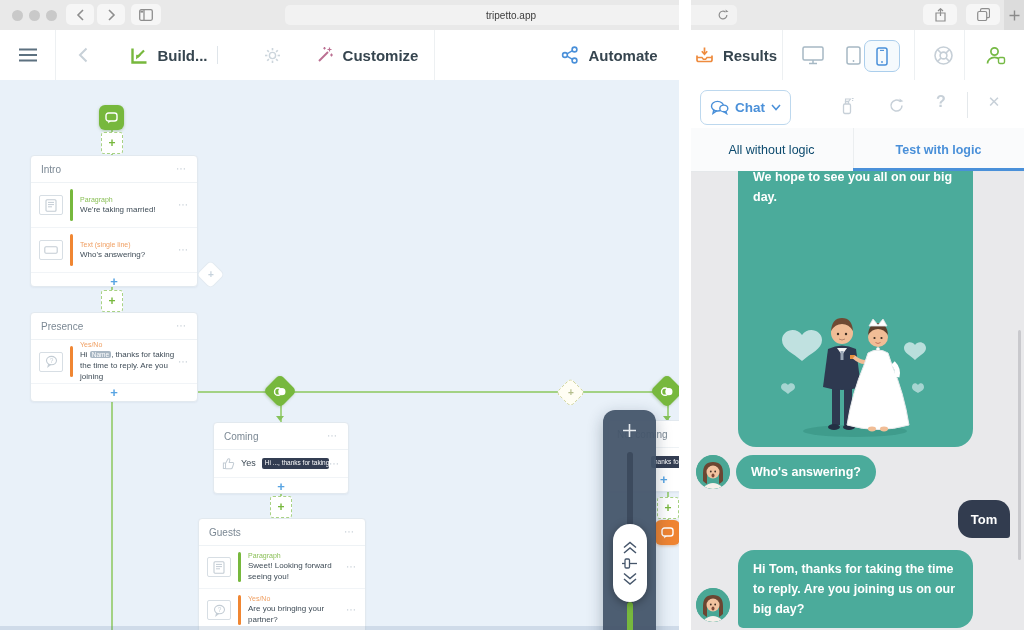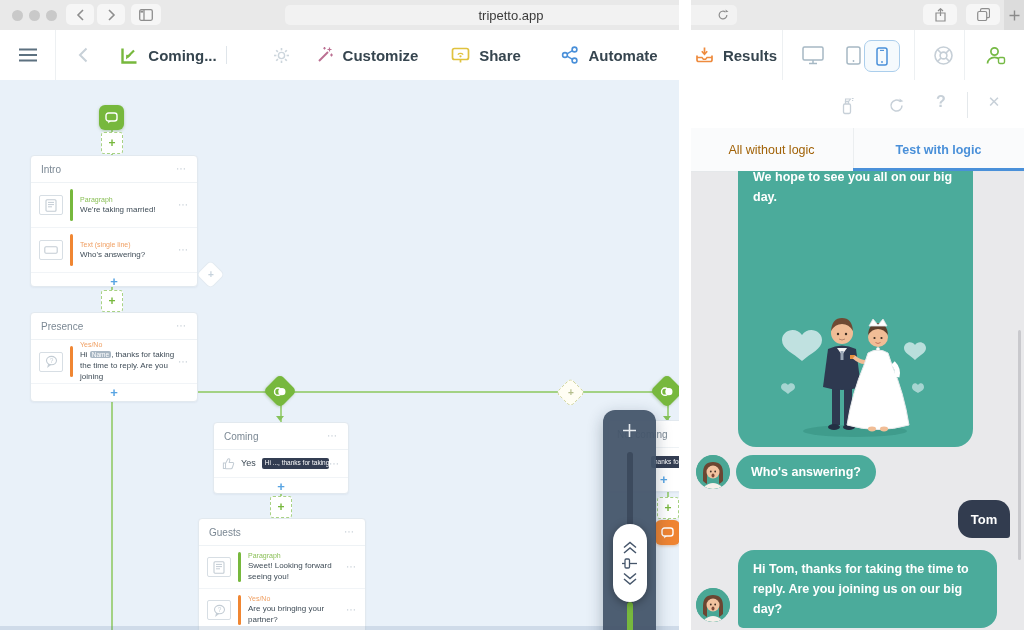--- a/index.html
+++ b/index.html
@@ -4,21 +4,21 @@
 <style>
   html,body{margin:0;padding:0;background:#fff;}
   #stage{position:relative;width:1024px;height:630px;overflow:hidden;background:#e9f1f9;
          font-family:"Liberation Sans",sans-serif;}
   .abs{position:absolute;}
   
   #chrome{left:0;top:0;width:1024px;height:30px;background:#e9e9e9;border-bottom:1px solid #d2d2d2;}
   .light{width:11px;height:11px;border-radius:50%;background:#c9c9c9;top:10px;}
   .chrbtn{height:21px;background:#f6f6f6;border-radius:5px;top:4px;display:flex;align-items:center;justify-content:center;}
   #urlfield{left:285px;top:5px;width:452px;height:20px;background:#f2f2f2;border-radius:5px;
-            display:flex;align-items:center;justify-content:center;font-size:13px;color:#3c3c3c;}
+            display:flex;align-items:center;justify-content:center;font-size:10px;color:#3c3c3c;}
   #reloadbtn{left:714px;top:6px;width:18px;height:18px;display:flex;align-items:center;justify-content:center;}
   #winend{left:1004px;top:0;width:20px;height:30px;background:#dcdcdc;display:flex;align-items:center;justify-content:center;}
   
   #toolbar{left:0;top:30px;width:1024px;height:50px;background:#fff;border-bottom:1px solid #e3e7ea;}
   .tdiv{top:30px;width:1px;height:50px;background:#edf0f2;}
   .tab{top:30px;height:50px;display:flex;align-items:center;justify-content:center;gap:9px;background:#fff;}
   .tab .lbl{font-size:15px;font-weight:700;color:#36454f;}
   .devbox{top:40px;width:34px;height:30px;border:1.5px solid #abceec;border-radius:7px;background:#f5fafd;
           display:flex;align-items:center;justify-content:center;}
   .icnbtn{display:flex;align-items:center;justify-content:center;}
@@ -60,33 +60,33 @@
   #zpill{left:9.5px;top:114px;width:34px;height:78px;background:#fff;border-radius:17px;
          box-shadow:0 2px 8px rgba(0,0,0,.35);display:flex;flex-direction:column;align-items:center;justify-content:center;gap:3px;}
   
   #gutter{left:679px;top:0;width:12px;height:630px;background:#fff;z-index:5;}
   #preview{left:690px;top:80px;width:334px;height:550px;background:#e9e9eb;}
   #pheader{left:0;top:0;width:334px;height:48px;background:#fff;border-bottom:1px solid #e8eaec;}
   #chatbtn{left:10px;top:10px;width:89px;height:33px;border:1px solid #bdd8ee;border-radius:7px;background:#fff;
            display:flex;align-items:center;justify-content:center;gap:6px;color:#4a90d9;font-size:13.5px;font-weight:600;}
   #ptabs{left:0;top:48px;width:334px;height:43px;background:#fafbfc;border-bottom:1px solid #e5e8ea;}
   .ptab{top:0;height:43px;display:flex;align-items:center;justify-content:center;font-size:12.5px;}
-  #tabAll{left:0;width:163px;color:#a16207;border-right:1px solid #ebeef0;}
+  #tabAll{left:0;width:163px;color:#0c4a6e;border-right:1px solid #ebeef0;}
   #tabTest{left:163px;width:171px;color:#4a90d9;font-weight:600;}
   #tabline{left:163px;top:40px;width:171px;height:3px;background:#4a90d9;}
   #chatbody{left:0;top:91px;width:334px;height:459px;overflow:hidden;
             font-family:Liberation Sans, sans-serif;}
   .bubble{background:#4bab9b;color:#fff;font-weight:600;font-size:12.5px;line-height:1.6;}
   #bub1{left:48px;top:-16px;width:235px;height:292px;border-radius:0 0 18px 18px;}
   #bub1 .btxt{padding:12px 15px 0 15px;}
   #illus{position:absolute;left:12px;bottom:6px;}
   #bub2{left:46px;top:284px;height:34px;border-radius:17px;display:flex;align-items:center;padding:0 15px;}
   #bubTom{left:268px;top:329px;width:52px;height:38px;background:#323c4f;color:#fff;font-weight:600;font-size:13px;
           border-radius:14px 14px 3px 14px;display:flex;align-items:center;justify-content:center;}
-  #bub4{left:48px;top:379px;width:259px;border-radius:16px 16px 16px 5px;padding:9px 15px;box-sizing:border-box;}
+  #bub4{left:48px;top:379px;width:235px;border-radius:16px 16px 16px 5px;padding:9px 15px;box-sizing:border-box;}
   .avatar{width:34px;height:34px;border-radius:50%;overflow:hidden;background:#4bab9b;}
   #scrollbar{left:328px;top:159px;width:3px;height:230px;background:#c9c9cd;border-radius:2px;}
   .hideline{white-space:nowrap;}
 </style>
 </head>
 <body>
 
 <div id="stage">
 
   <div id="chrome" class="abs">
@@ -152,21 +152,21 @@
       </svg>
   </div>
   <div class="abs tdiv" style="left:110px"></div>
 
   <div class="abs tab" style="left:110px;width:190px">
     <svg width="19" height="19" viewBox="0 0 19 19">
       <path d="M2.5 2.5 V16.5 H16.5" fill="none" stroke="#77b83d" stroke-width="2.4"></path>
       <path d="M14 4.5 L7.5 11" stroke="#77b83d" stroke-width="2.2"></path>
       <path d="M6 13.5 L6.2 8.8 L11 9.2 Z" fill="#77b83d"></path>
     </svg>
-    <span class="lbl">Coming...</span>
+    <span class="lbl">Build...</span>
     <span style="width:1px;height:18px;background:#dfe5ea"></span>
     <span style="width:28px"></span>
     <svg width="17" height="17" viewBox="0 0 17 17">
       <circle cx="8.5" cy="8.5" r="3.1" fill="none" stroke="#ccd5dc" stroke-width="1.4"></circle>
       <g stroke="#ccd5dc" stroke-width="1.6">
         <line x1="8.5" y1="1" x2="8.5" y2="3.4"></line>
           <line x1="8.5" y1="13.6" x2="8.5" y2="16"></line>
         <line x1="1" y1="8.5" x2="3.4" y2="8.5"></line>
           <line x1="13.6" y1="8.5" x2="16" y2="8.5"></line>
         <line x1="3.2" y1="3.2" x2="4.9" y2="4.9"></line>
@@ -182,29 +182,20 @@
     <svg width="18" height="18" viewBox="0 0 18 18">
       <line x1="3" y1="15" x2="12" y2="6" stroke="#bb6f92" stroke-width="2"></line>
       <path d="M13.5 1.5 v4 M11.5 3.5 h4" stroke="#bb6f92" stroke-width="1.2"></path>
       <path d="M15.5 7.5 v3 M14 9 h3" stroke="#bb6f92" stroke-width="1.1"></path>
       <path d="M8.5 1 v2.6 M7.2 2.3 h2.6" stroke="#bb6f92" stroke-width="1.1"></path>
     </svg>
     <span class="lbl">Customize</span>
   </div>
   <div class="abs tdiv" style="left:434px"></div>
 
-  <div class="abs tab" style="left:434px;width:104px">
-    <svg width="19" height="18" viewBox="0 0 19 18">
-      <rect x="1.5" y="2.5" width="16" height="11" rx="2" fill="none" stroke="#e0c23e" stroke-width="1.7"></rect>
-      <circle cx="9.5" cy="10.3" r="1.1" fill="#e0c23e"></circle>
-      <path d="M6.8 8.6 a3.6 3.6 0 0 1 5.4 0" fill="none" stroke="#e0c23e" stroke-width="1.3"></path>
-      <line x1="9.5" y1="13.5" x2="9.5" y2="16.5" stroke="#e0c23e" stroke-width="1.7"></line>
-    </svg>
-    <span class="lbl">Share</span>
-  </div>
   <div class="abs tdiv" style="left:538px"></div>
 
   <div class="abs tab" style="left:690px;width:92px">
     <svg width="19" height="18" viewBox="0 0 19 18">
       <path d="M2 9.5 V14 a1.5 1.5 0 0 0 1.5 1.5 h12 a1.5 1.5 0 0 0 1.5-1.5 V9.5" fill="none" stroke="#ee8b3e" stroke-width="1.7"></path>
       <path d="M2 11.5 h5 l1.4 1.8 h2.2 L12 11.5 h5" fill="none" stroke="#ee8b3e" stroke-width="1.4"></path>
       <line x1="9.5" y1="1.5" x2="9.5" y2="7.5" stroke="#ee8b3e" stroke-width="1.7"></line>
       <path d="M6.8 5.2 L9.5 8.2 L12.2 5.2" fill="none" stroke="#ee8b3e" stroke-width="1.7"></path>
     </svg>
     <span class="lbl">Results</span>
@@ -475,20 +466,32 @@
         </svg>
       </div>
 
     </div>
   </div>
 
   <div id="gutter" class="abs"></div>
 
   <div id="preview" class="abs">
     <div id="pheader" class="abs">
+      <div id="chatbtn" class="abs">
+        <svg width="19" height="15" viewBox="0 0 19 15">
+          <ellipse cx="7.5" cy="6.2" rx="6" ry="4.8" fill="none" stroke="#4a90d9" stroke-width="1.4"></ellipse>
+          <path d="M3.8 10 L3 13.4 L7 10.6" fill="none" stroke="#4a90d9" stroke-width="1.4"></path>
+          <ellipse cx="13.8" cy="8.4" rx="4" ry="3.3" fill="#fff" stroke="#4a90d9" stroke-width="1.4"></ellipse>
+          <path d="M15.8 11 L16.6 13.6 L13.4 11.4" fill="none" stroke="#4a90d9" stroke-width="1.4"></path>
+        </svg>
+        <span>Chat</span>
+        <svg width="10" height="7" viewBox="0 0 10 7">
+            <path d="M1 1 L5 5.5 L9 1" fill="none" stroke="#4a90d9" stroke-width="1.5"></path>
+          </svg>
+      </div>
       <div class="abs icnbtn" style="left:143px;top:12px;width:28px;height:26px">
         <svg width="13" height="19" viewBox="0 0 13 19">
           <rect x="2.5" y="8" width="7" height="9.5" rx="1.4" fill="none" stroke="#c7d0d8" stroke-width="1.3"></rect>
           <path d="M4.5 8 V5.5 h3 V8" fill="none" stroke="#c7d0d8" stroke-width="1.3"></path>
           <path d="M4.5 5.5 h3 l2 -2.5 h-5 z" fill="none" stroke="#c7d0d8" stroke-width="1.1"></path>
           <path d="M11 2.5 h1.6 M11 4.5 h1.2" stroke="#c7d0d8" stroke-width="1"></path>
         </svg>
       </div>
       <div class="abs icnbtn" style="left:192px;top:12px;width:28px;height:26px">
         <svg width="17" height="17" viewBox="0 0 17 17">

